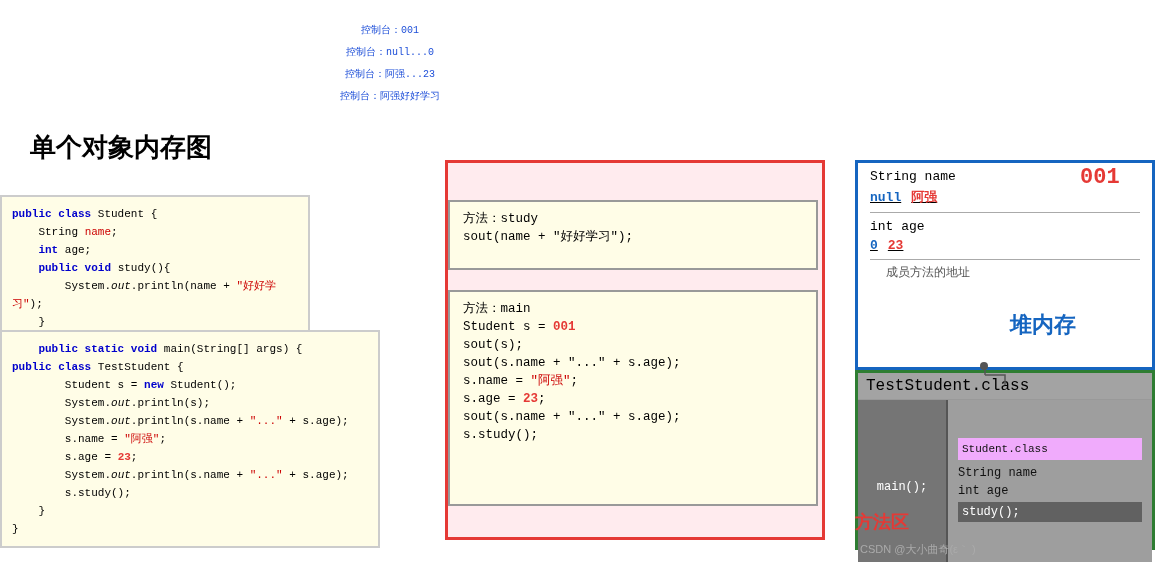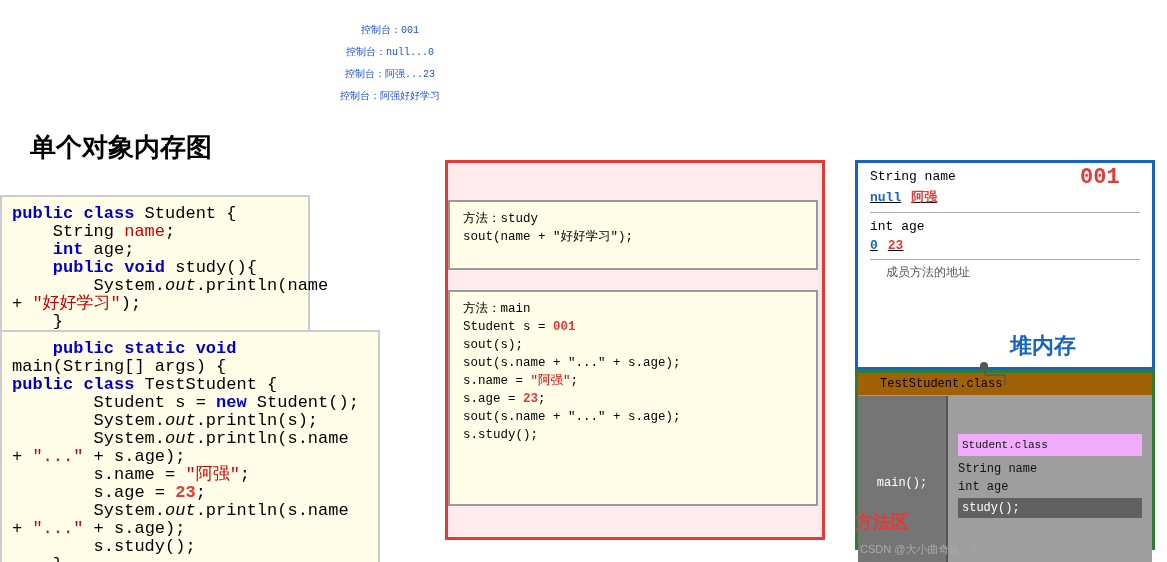--- a/index.html
+++ b/index.html
@@ -43,21 +43,21 @@
       text-align: center;
     }
 
     
     .code-box {
       position: absolute;
       background: #fffde7;
       border: 2px solid #ccc;
       padding: 8px 10px;
       font-family: 'Courier New', monospace;
-      font-size: 17px;
+      font-size: 11px;
       line-height: 18px;
     }
 
     .code-box-1 {
       top: 195px;
       left: 0px;
       width: 310px;
     }
 
     .code-box-2 {
@@ -124,21 +124,20 @@
     }
 
     .heap-label {
       position: absolute;
       top: 310px;
       left: 1010px;
       font-size: 22px;
       font-weight: bold;
       color: #1565c0;
       font-family: 'SimHei', 'Microsoft YaHei', sans-serif;
-      margin-top: 21px;
     }
 
     .heap-id {
       position: absolute;
       top: 165px;
       left: 1080px;
       font-size: 22px;
       font-weight: bold;
       color: #e53935;
     }
@@ -192,23 +191,23 @@
       flex: 1;
       background: #9e9e9e;
       padding: 8px 10px;
       font-family: 'Courier New', monospace;
       font-size: 12px;
       line-height: 18px;
       color: #111;
     }
 
     .ma-title {
-      background: #a16207;
-      padding: 4px 22px;
-      font-size: 12px;
+      background: #a3a3a3;
+      padding: 4px 8px;
+      font-size: 16px;
       font-family: 'Courier New', monospace;
       border-bottom: 1px solid #999;
     }
 
     
     .kw { color: #0000cc; font-weight: bold; }
     .str { color: #cc0000; }
     .num { color: #e53935; font-weight: bold; }
 
     

